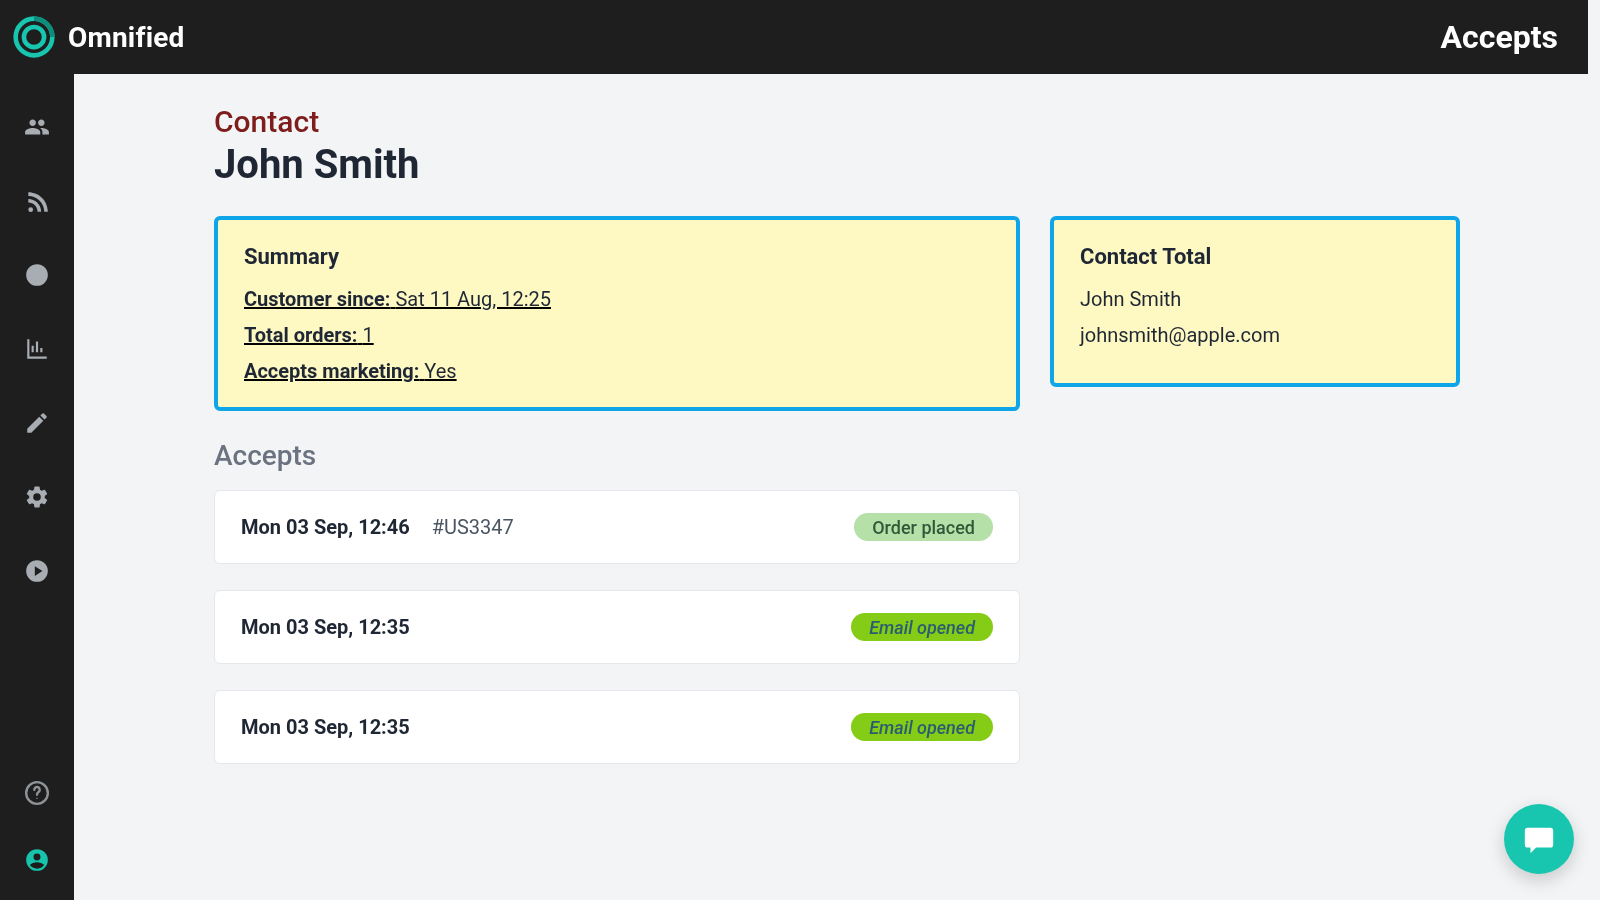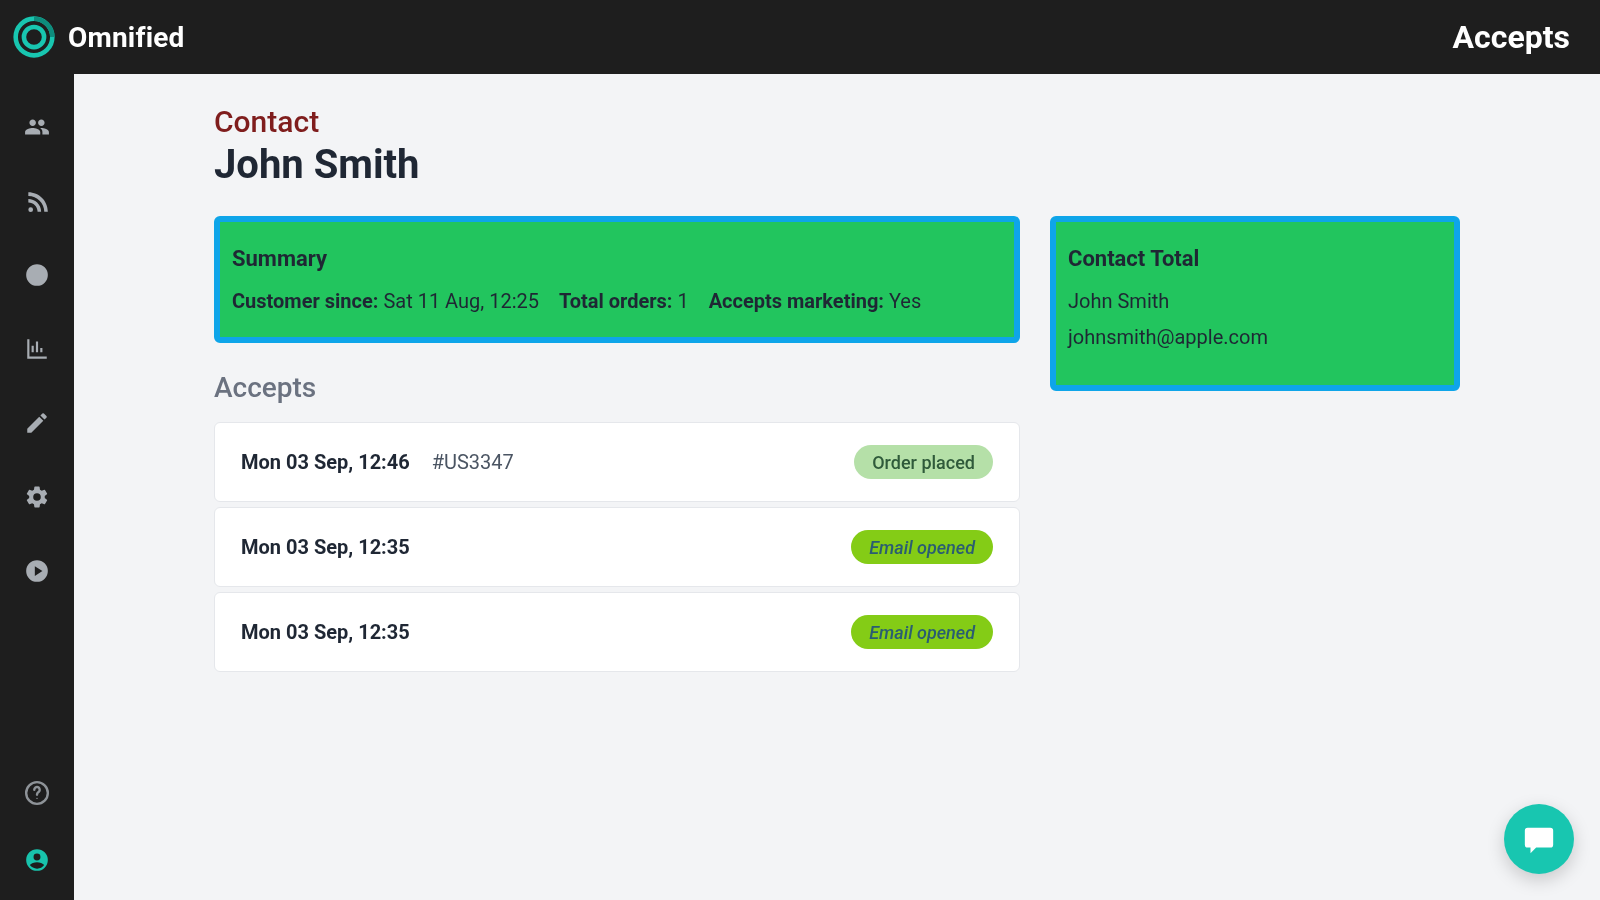--- a/index.html
+++ b/index.html
@@ -1,21 +1,21 @@
 <!DOCTYPE html>
 <html><head>
 <meta charset="utf-8">
 <style>
   * { box-sizing: border-box; margin: 0; padding: 0; }
   html, body { width: 1600px; height: 900px; font-family: -apple-system, BlinkMacSystemFont, "Segoe UI", Roboto, "Helvetica Neue", Arial, sans-serif; background: #f3f4f6; overflow: hidden; }
 
   
   .topbar {
     position: absolute;
-    top: 0; left: 0; right: 0;
+    top: 0; left: 0; right: 12px;
     height: 74px;
     background: #1e1e1e;
     display: flex;
     align-items: center;
     justify-content: space-between;
     padding: 0 30px 0 12px;
     z-index: 10;
   }
   .brand {
     display: flex;
@@ -103,34 +103,34 @@
 
   .columns {
     display: flex;
     gap: 30px;
     align-items: flex-start;
   }
   .col-main { flex: 1 1 auto; max-width: 820px; }
   .col-side { flex: 0 0 410px; }
 
   .card {
-    background: #22c55e;
-    border: 6px solid #0ea5e9;
+    background: #fef9c3;
+    border: 4px solid #0ea5e9;
     border-radius: 6px;
-    padding: 24px 12px;
+    padding: 24px 26px;
   }
 
   .card-title {
     color: #1f2734;
     font-size: 22px;
     font-weight: 700;
     margin-bottom: 18px;
   }
 
-  .summary-list { display: flex; flex-direction: row; gap: 20px; }
+  .summary-list { display: flex; flex-direction: column; gap: 12px; text-decoration: underline; }
   .summary-row { font-size: 20px; color: #1f2734; }
   .summary-row .label { font-weight: 700; }
   .summary-row .value { font-weight: 400; }
 
   .info-line { font-size: 20px; color: #1f2734; margin-bottom: 12px; }
 
   .section-heading {
     color: #6b7280;
     font-size: 28px;
     font-weight: 500;
@@ -138,37 +138,37 @@
   }
 
   .timeline-card {
     background: #ffffff;
     border: 1px solid #e5e7eb;
     border-radius: 6px;
     padding: 22px 26px;
     display: flex;
     align-items: center;
     justify-content: space-between;
-    margin-bottom: 5px;
+    margin-bottom: 26px;
   }
   .timeline-left {
     display: flex;
     align-items: baseline;
     gap: 22px;
     font-size: 20px;
     color: #1f2734;
   }
   .timeline-left .dt { font-weight: 700; }
   .timeline-left .ref { font-weight: 400; color: #4b5563; }
 
   .pill {
     display: inline-flex;
     align-items: center;
     justify-content: center;
-    height: 34px;
+    height: 28px;
     padding: 0 18px;
     border-radius: 999px;
     font-size: 18px;
     font-weight: 500;
   }
   .pill-green { background: #b5e0a8; color: #2f5a3a; }
   .pill-blue  { background: #84cc16; color: #2a5d72; font-style: italic; }
 
   
   .chat-widget {

